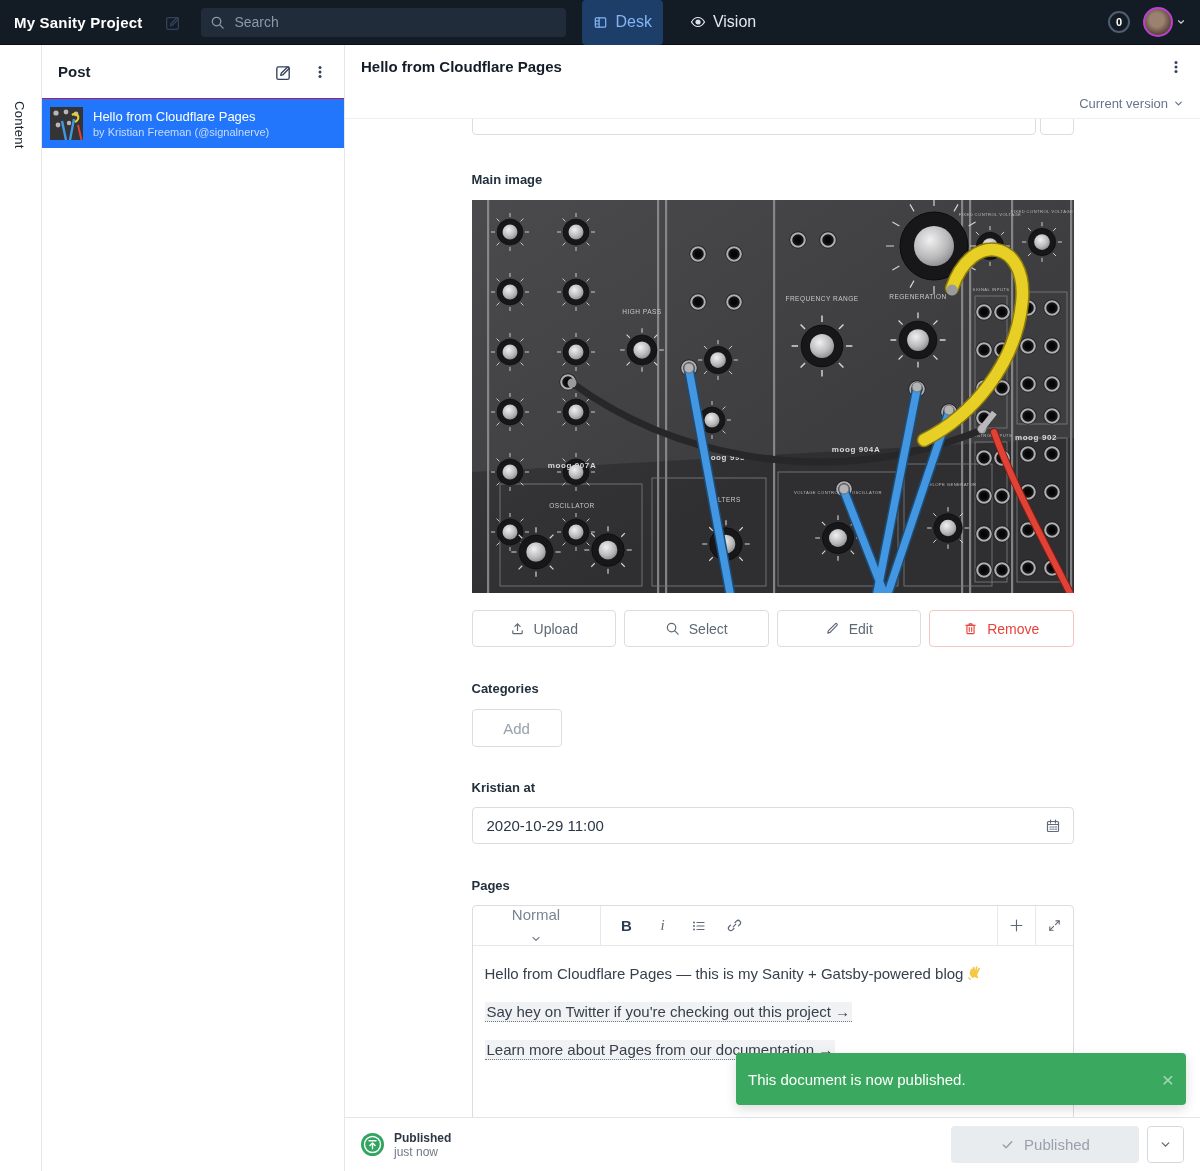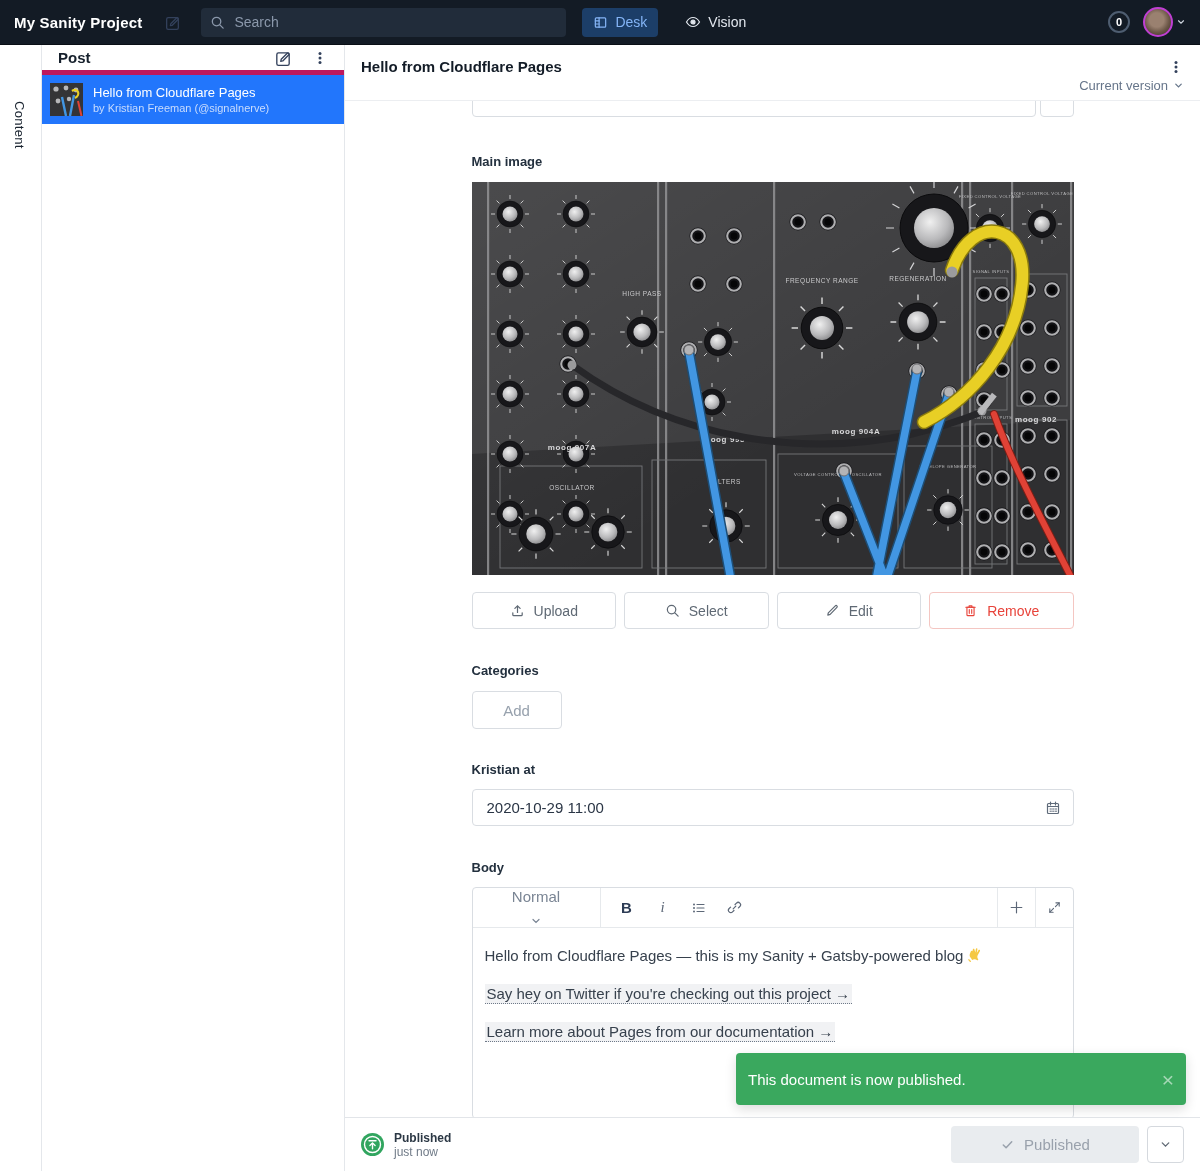--- a/index.html
+++ b/index.html
@@ -20,22 +20,22 @@
   .searchbar {
     margin-left:20px; width:365px; height:29px; background:#212c3a; border-radius:4px;
     display:flex; align-items:center; padding:0 9px; gap:7px; color:#8b98ab;
   }
   .searchbar input {
     flex:1; background:transparent; border:none; outline:none; color:#dfe5ec; font-size:14px;
     font-family:"Liberation Sans", sans-serif;
   }
   .searchbar input::placeholder { color:#8b98ab; }
   .top-tab {
-    margin-left:16px; height:29px; border-radius:4px; padding:0 11px;
-    display:flex; align-items:center; gap:7px; font-size:14px; color:#e2e7ee; cursor:pointer;
+    margin-left:16px; height:45px; border-radius:4px; padding:0 11px;
+    display:flex; align-items:center; gap:7px; font-size:16px; color:#e2e7ee; cursor:pointer;
   }
   .top-tab.active { background:#1c3e68; color:#84b4f6; }
   .topbar-spacer { flex:1; }
   .notif-badge {
     width:22px; height:22px; border:2px solid #4e5d70; border-radius:50%;
     display:flex; align-items:center; justify-content:center;
     color:#fff; font-size:11px; font-weight:bold; margin-right:13px; cursor:pointer;
   }
   .avatar-wrap { display:flex; align-items:center; gap:3px; cursor:pointer; }
   .avatar {
@@ -48,36 +48,36 @@
   .workspace { display:flex; height:1126px; }
 
   .content-rail { width:42px; border-right:1px solid #e4e7eb; position:relative; background:#fff; }
   .rail-label {
     position:absolute; top:56px; left:27px; transform:rotate(90deg); transform-origin:0 0;
     font-size:13px; color:#1a2430; letter-spacing:.3px; white-space:nowrap; cursor:pointer;
   }
 
   
   .post-panel { width:303px; border-right:1px solid #e4e7eb; display:flex; flex-direction:column; background:#fff; }
-  .post-header { height:30px; display:flex; align-items:center; padding:0 16px; border-bottom:5px solid #be185d; }
+  .post-header { height:54px; display:flex; align-items:center; padding:0 16px; border-bottom:1px solid #be185d; }
   .post-header-title { font-size:15px; font-weight:600; color:#16202c; flex:1; }
   .icon-btn { color:#33415c; cursor:pointer; display:flex; align-items:center; justify-content:center; }
   .post-header .icon-btn + .icon-btn { margin-left:20px; }
   .post-item { height:49px; background:#2276fc; display:flex; align-items:center; padding:0 8px; gap:10px; cursor:pointer; }
   .post-thumb { width:33px; height:33px; flex:none; }
   .post-item-texts { overflow:hidden; }
   .post-item-title { color:#fff; font-size:13px; font-weight:500; white-space:nowrap; }
   .post-item-sub { color:#c9dcfd; font-size:11px; margin-top:2px; white-space:nowrap; }
 
   
   .main-panel { flex:1; display:flex; flex-direction:column; position:relative; background:#fff; }
   .doc-header { padding:13px 16px 7px; border-bottom:1px solid #eceef1; }
   .doc-title-row { display:flex; align-items:center; }
   .doc-title { flex:1; font-size:15px; font-weight:600; color:#131c27; }
-  .version-row { margin-top:3px; display:flex; justify-content:flex-end; align-items:center; gap:5px;
+  .version-row { margin-top:21px; display:flex; justify-content:flex-end; align-items:center; gap:5px;
     color:#66758a; font-size:13px; cursor:pointer; }
 
   .doc-scroll { flex:1; overflow:hidden; position:relative; }
   .form-col { width:602px; margin:0 auto; }
 
   .clipped-field { height:17px; overflow:hidden; position:relative; }
   .clip-input { position:absolute; top:-14px; left:0; width:564px; height:30px;
     border:1px solid #d9dde2; border-radius:4px; background:#fff; }
   .clip-btn { position:absolute; top:-14px; left:568px; width:34px; height:30px;
     border:1px solid #d9dde2; border-radius:4px; background:#fff; }
@@ -511,21 +511,21 @@
           <input value="2020-10-29 11:00" style="">
           <span class="calendar-icn">
             <svg width="16" height="16" viewBox="0 0 16 16" fill="none" stroke="currentColor" stroke-width="1.2" stroke-linecap="round">
                 <rect x="2.5" y="3.5" width="11" height="10" rx="1"></rect>
                 <path d="M5.5 2v3M10.5 2v3M2.5 6.5h11"></path>
                 <path stroke-width="1" d="M5 9h1.4M7.6 9h1.4M10.2 9h1.4M5 11.2h1.4M7.6 11.2h1.4M10.2 11.2h1.4"></path>
               </svg>
           </span>
         </div>
 
-        <div class="field-label lbl-body">Body</div>
+        <div class="field-label lbl-body">Pages</div>
         <div class="editor">
           <div class="editor-toolbar">
             <div class="style-select">
               <span>Normal</span>
               <svg width="12" height="12" viewBox="0 0 16 16" fill="none" stroke="currentColor" stroke-width="1.6" stroke-linecap="round">
                   <path d="M4 6l4 4 4-4"></path>
                 </svg>
             </div>
             <div class="fmt-group">
               <span class="fmt fmt-bold">B</span>

